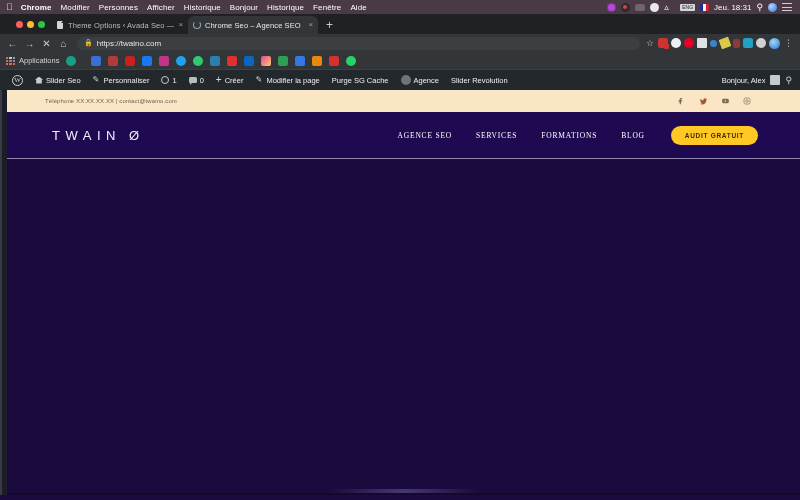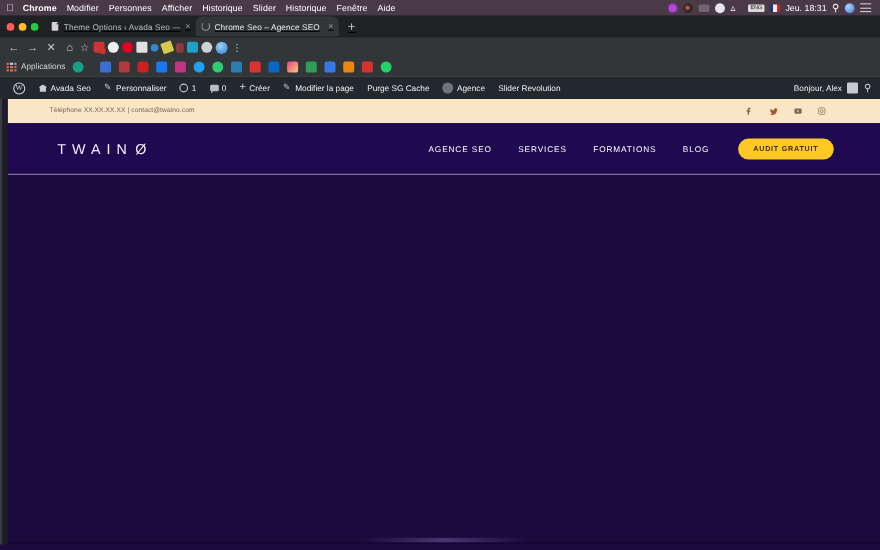--- a/index.html
+++ b/index.html
@@ -37,23 +37,22 @@
   .ic-siri{ background:radial-gradient(circle at 35% 35%,#b0d8ff,#3b6fd4); }
   .ic-list{ width:10px;height:8px;display:flex;flex-direction:column;justify-content:space-between;}
   .ic-list i{display:block;height:1px;background:#cfcfcf;}
 
   
   .chrome{ width:800px; background:#323639; }
 
   
   .tabstrip{
     height:20px; background:#202124;
-    display:flex; align-items:center; padding-left:6px;
+    display:flex; align-items:flex-end; padding-left:16px;
     position:relative;
-    text-decoration:underline;
   }
   .traffic{ display:flex; gap:4px; align-items:center; height:20px; padding:0 6px 0 0;}
   .dot{ width:7px;height:7px;border-radius:50%;}
   .dot.red{background:#ff5f57;} .dot.yellow{background:#febc2e;} .dot.green{background:#28c840;}
 
   .tab{
     height:18px; display:flex; align-items:center;
     padding:0 5px; gap:4px;
     font-size:8px; color:#b8bbbe;
     border-radius:6px 6px 0 0;
@@ -143,28 +142,28 @@
   .topbar-social{ margin-left:auto; display:flex; align-items:center; gap:12px; padding-right:48px; }
   .soc{ width:10px;height:10px; display:flex;align-items:center;justify-content:center; color:#7a6c57; font-size:8px;}
   .soc svg{ display:block; }
 
   .header{
     height:46px; background:#1f0a52; margin-left:7px;
     display:flex; align-items:center; position:relative;
   }
   .logo{
     margin-left:45px; font-size:13px; letter-spacing:5.5px;
-    color:#f2f0fb; font-weight:400; display:flex; align-items:center; gap:0;
+    color:#f2f0fb; font-weight:400; display:flex; align-items:center; gap:6px;
     font-family:"Liberation Sans", sans-serif;
   }
   .logo-mark{ margin-left:2px; display:inline-block; }
   .nav{ margin-left:auto; display:flex; align-items:center; gap:24px; }
   .nav a{
     color:#ffffff; font-size:7.5px; letter-spacing:0.8px;
-    text-decoration:none; white-space:nowrap; font-weight:500;
+    text-decoration:none; white-space:nowrap; font-weight:500;font-family:Liberation Serif, serif;
   }
   .cta{
     margin-left:26px; margin-right:42px;
     background:#ffc825; color:#3a2d05;
     font-size:6.5px; font-weight:bold; letter-spacing:0.7px;
     padding:6px 14px; border-radius:14px; border:none; white-space:nowrap;
   }
   .hdr-divider{ height:1px; background:#b9b2d6; margin-left:7px; opacity:.75;}
   .hero{ height:336px; background:#1a0a3e; margin-left:7px; position:relative;}
   .hero-ghost{
@@ -177,21 +176,21 @@
 </head>
 <body>
 
 <div class="mac-menubar">
   <span class="apple-logo"></span>
   <span class="mac-menu-item bold">Chrome</span>
   <span class="mac-menu-item">Modifier</span>
   <span class="mac-menu-item">Personnes</span>
   <span class="mac-menu-item">Afficher</span>
   <span class="mac-menu-item">Historique</span>
-  <span class="mac-menu-item">Slider</span>
+  <span class="mac-menu-item">Bonjour</span>
   <span class="mac-menu-item">Historique</span>
   <span class="mac-menu-item">Fenêtre</span>
   <span class="mac-menu-item">Aide</span>
 
   <span class="mac-right">
     <span class="mac-ic ic-purple"></span>
     <span class="mac-ic ic-dark"></span>
     <span class="mac-ic ic-grey"></span>
     <span class="mac-ic ic-cloud"></span>
     <span class="ic-wifi">▵</span>
@@ -235,20 +234,24 @@
 
     <span class="newtab">+</span>
   </div>
 
   <div class="toolbar">
     <span class="navbtn">←</span>
     <span class="navbtn">→</span>
     <span class="navbtn">✕</span>
     <span class="navbtn">⌂</span>
 
+    <div class="omnibox">
+      <span class="lock">🔒</span>
+      <span title="Rechercher ou saisir une URL">https://twaino.com</span>
+    </div>
 
     <span class="tb-right">
       <span class="ext star">☆</span>
       <span class="ext e1"></span>
       <span class="ext e2"></span>
       <span class="ext e3"></span>
       <span class="ext e4"></span>
       <span class="ext e5"></span>
       <span class="ext e6"></span>
       <span class="ext e7"></span>
@@ -292,21 +295,21 @@
     <span class="bmi" style="background:#d63031;"></span>
     <span class="bmi" style="background:#25d366;border-radius:50%;"></span>
   </div>
 
   <div class="wpbar">
     <span class="wp-item">
       <span class="wp-logo">W</span>
     </span>
     <span class="wp-item">
       <span class="wp-home"></span>
-      <span>Avada Seo</span>
+      <span>Slider Seo</span>
     </span>
     <span class="wp-item">
       <span class="wp-pencil">✎</span>
       <span>Personnaliser</span>
     </span>
     <span class="wp-item">
       <span class="wp-circle"></span>
       <span>1</span>
     </span>
     <span class="wp-item">

